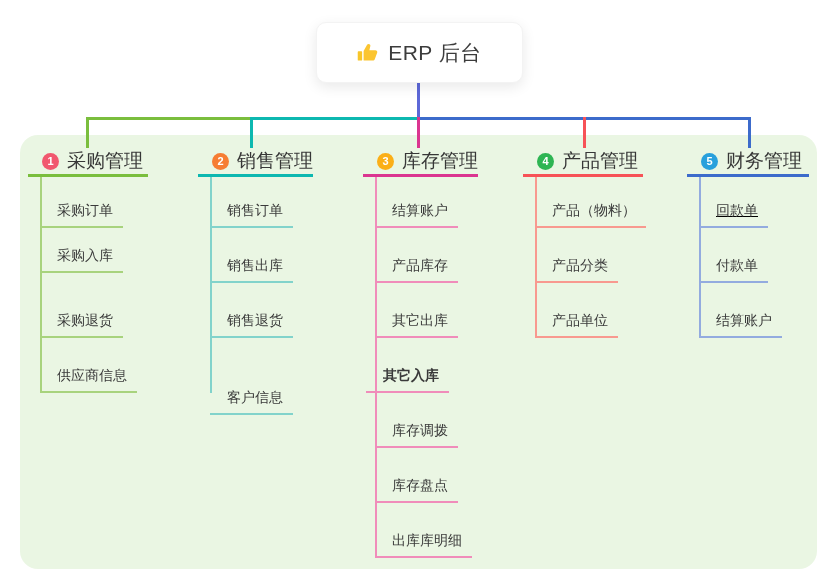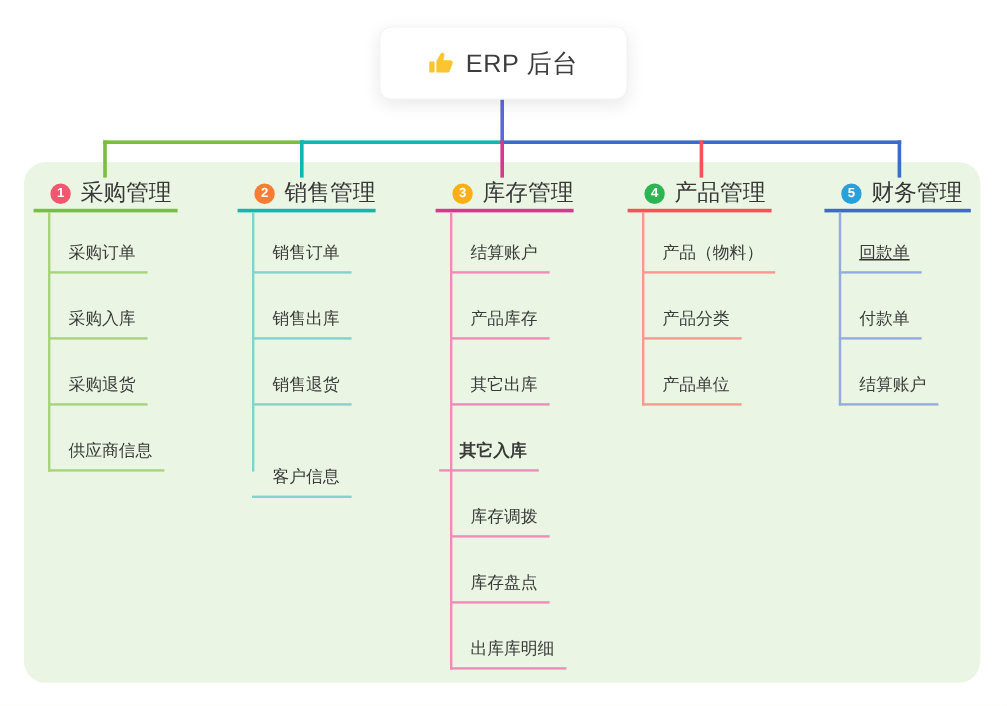--- a/index.html
+++ b/index.html
@@ -50,21 +50,21 @@
 
   <div id="branches">
       <div class="branch-label" style="position: absolute; left: 28px; top: 148px; width: 120px; border-bottom: 3px solid rgb(122, 190, 61);">
         <span class="badge" style="background: rgb(241, 88, 111);">1</span>
         <span class="branch-text">采购管理</span>
       </div>
       <div style="position: absolute; left: 40px; top: 177px; width: 2px; height: 216px; background: rgb(168, 211, 125);"></div>
       <div class="child-row" style="position: absolute; left: 40px; top: 202px; border-bottom: 2px solid rgb(168, 211, 125);">
         <span class="child-text">采购订单</span>
       </div>
-      <div class="child-row" style="position: absolute; left: 40px; top: 257px; border-bottom: 2px solid rgb(168, 211, 125);">
+      <div class="child-row" style="position: absolute; left: 40px; top: 247px; border-bottom: 2px solid rgb(168, 211, 125);">
         <span class="child-text">采购入库</span>
       </div>
       <div class="child-row" style="position: absolute; left: 40px; top: 312px; border-bottom: 2px solid rgb(168, 211, 125);">
         <span class="child-text">采购退货</span>
       </div>
       <div class="child-row" style="position: absolute; left: 40px; top: 367px; border-bottom: 2px solid rgb(168, 211, 125);">
         <span class="child-text">供应商信息</span>
       </div>
       <div class="branch-label" style="position: absolute; left: 198px; top: 148px; width: 115px; border-bottom: 3px solid rgb(13, 184, 176);">
         <span class="badge" style="background: rgb(246, 125, 51);">2</span>

